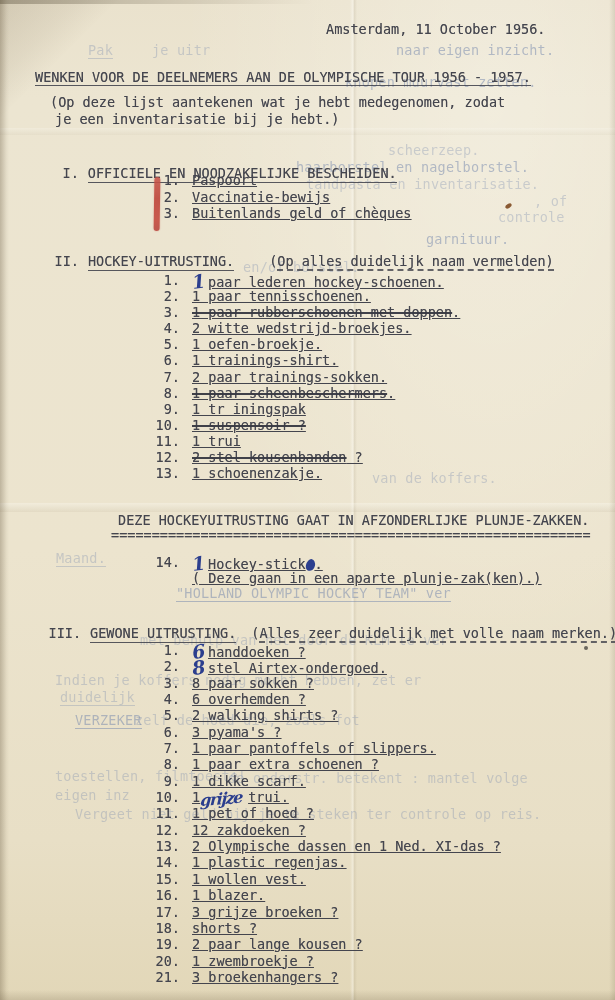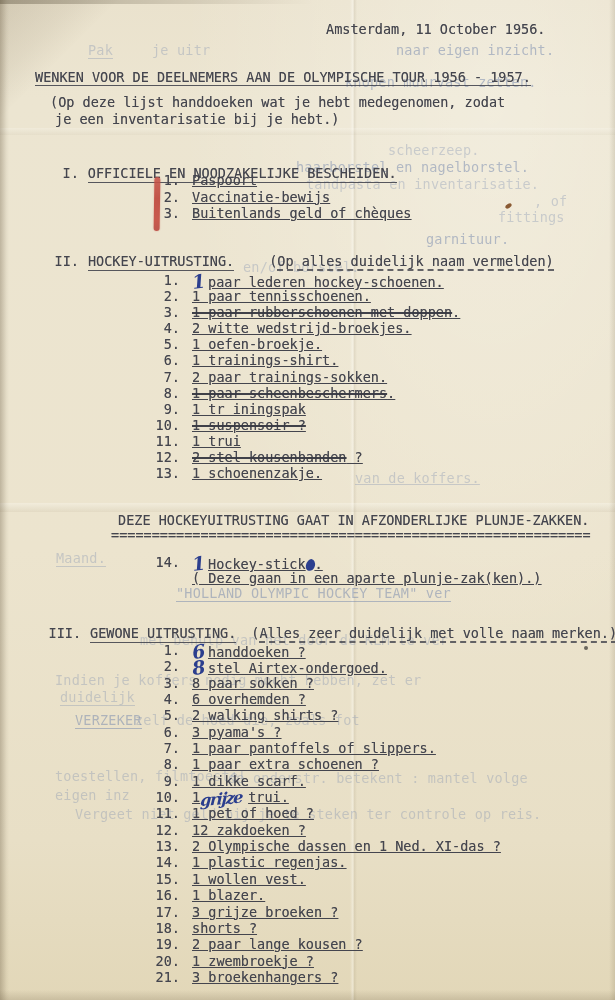--- a/index.html
+++ b/index.html
@@ -54,21 +54,21 @@
   .seg-hwword{display:inline-block;width:48px;font-family:"DejaVu Serif",serif;font-weight:bold;font-style:italic;font-size:16px;letter-spacing:-1.5px;color:#2b3e8e;transform:rotate(-5deg) translateY(2px) skewX(-8deg);text-shadow:none;}
   .seg-blot{display:inline-block;width:9px;height:12px;background:#2b3e8e;border-radius:55% 45% 60% 40%/60% 50% 50% 40%;transform:rotate(10deg);vertical-align:-2px;}
   
   .bf{position:absolute;white-space:pre;color:#6e82ab;opacity:0.30;filter:blur(0.55px);letter-spacing:0.2px;}
   .bf.u{border-bottom:1.3px solid currentColor;}
   .bf.dk{opacity:0.48;}
   .bf0{left:88px;top:42px;}  .bf1{left:152px;top:42px;}  .bf2{left:396px;top:42px;}
   .bf3{left:345px;top:74px;} .bf4{left:388px;top:142px;} .bf5{left:296px;top:159px;}
   .bf6{left:306px;top:176px;}.bf7{left:534px;top:193px;} .bf8{left:498px;top:209px;}
   .bf9{left:426px;top:231px;}.bf10{left:243px;top:259px;}.bf11{left:300px;top:385px;}
-  .bf12{left:355px;top:470px;text-decoration:underline;}.bf13{left:56px;top:550px;}.bf14{left:176px;top:585px;}
+  .bf12{left:372px;top:470px;}.bf13{left:56px;top:550px;}.bf14{left:176px;top:585px;}
   .bf15{left:140px;top:632px;}.bf16{left:55px;top:672px;}.bf17{left:60px;top:689px;}
   .bf18{left:55px;top:712px;margin-left:20px;}.bf19{left:135px;top:712px;}.bf20{left:55px;top:768px;}
   .bf21{left:228px;top:770px;}.bf22{left:55px;top:787px;}.bf23{left:75px;top:806px;}
 </style>
 </head>
 <body>
 
 <div class="page">
 
   <div class="corner-crease"></div>
@@ -81,39 +81,39 @@
   <div class="edge-bottom"></div>
 
   <span class="bf bf0 u">Pak</span>
   <span class="bf bf1">je uitr</span>
   <span class="bf bf2 dk">naar eigen inzicht.</span>
   <span class="bf bf3 dk">knopen muurvast zetten.</span>
   <span class="bf bf4">scheerzeep.</span>
   <span class="bf bf5 dk">haarborstel en nagelborstel.</span>
   <span class="bf bf6">tandpasta en inventarisatie.</span>
   <span class="bf bf7">, of</span>
-  <span class="bf bf8">fittings</span>
+  <span class="bf bf8">controle</span>
   <span class="bf bf9 dk">garnituur.</span>
   <span class="bf bf10">en/of borstel.</span>
   <span class="bf bf12">van de koffers.</span>
   <span class="bf bf13 u">Maand.</span>
   <span class="bf bf14 u dk">"HOLLAND OLYMPIC HOCKEY TEAM" ver</span>
   <span class="bf bf15">met behulp van het door de KLM te ver</span>
   <span class="bf bf16">Indien je koffers nodig mocht hebben, zet er</span>
   <span class="bf bf17 u">duidelijk</span>
   <span class="bf bf18 u dk">VERZEKER</span>
   <span class="bf bf19">zelf de hoed die, zoals fot</span>
   <span class="bf bf20">toestellen, filmtoestel</span>
   <span class="bf bf21">de onderstr. betekent : mantel volge</span>
   <span class="bf bf22">eigen inz</span>
   <span class="bf bf23">Vergeet niet geld bij je te steken ter controle op reis.</span>
 
   <div class="typed-base date">Amsterdam, 11 October 1956.</div>
   <div class="typed-base title">WENKEN VOOR DE DEELNEMERS AAN DE OLYMPISCHE TOUR 1956 - 1957.</div>
-  <div class="typed-base n1">(Op deze lijst handdoeken wat je hebt medegenomen, zodat</div>
+  <div class="typed-base n1">(Op deze lijst aantekenen wat je hebt medegenomen, zodat</div>
   <div class="typed-base n2">je een inventarisatie bij je hebt.)</div>
 
   <div class="heading hI">
     <span class="roman">I.</span><span class="ul">OFFICIELE EN NOODZAKELIJKE BESCHEIDEN.</span>
   </div>
   <div class="redmark"></div>
   <div class="list list-i"><div class="row"><span class="num">1.</span><span class="txt"><span class="seg-typed">Paspoort</span></span></div><div class="row"><span class="num">2.</span><span class="txt"><span class="seg-typed">Vaccinatie-bewijs</span></span></div><div class="row"><span class="num">3.</span><span class="txt"><span class="seg-typed">Buitenlands geld of chèques</span></span></div></div>
 
   <div class="heading hII">
     <span class="roman">II.</span><span class="ul">HOCKEY-UITRUSTING.</span><span class="paren"><span>(</span><span class="dashed">Op alles duidelijk naam vermelden)</span></span>

